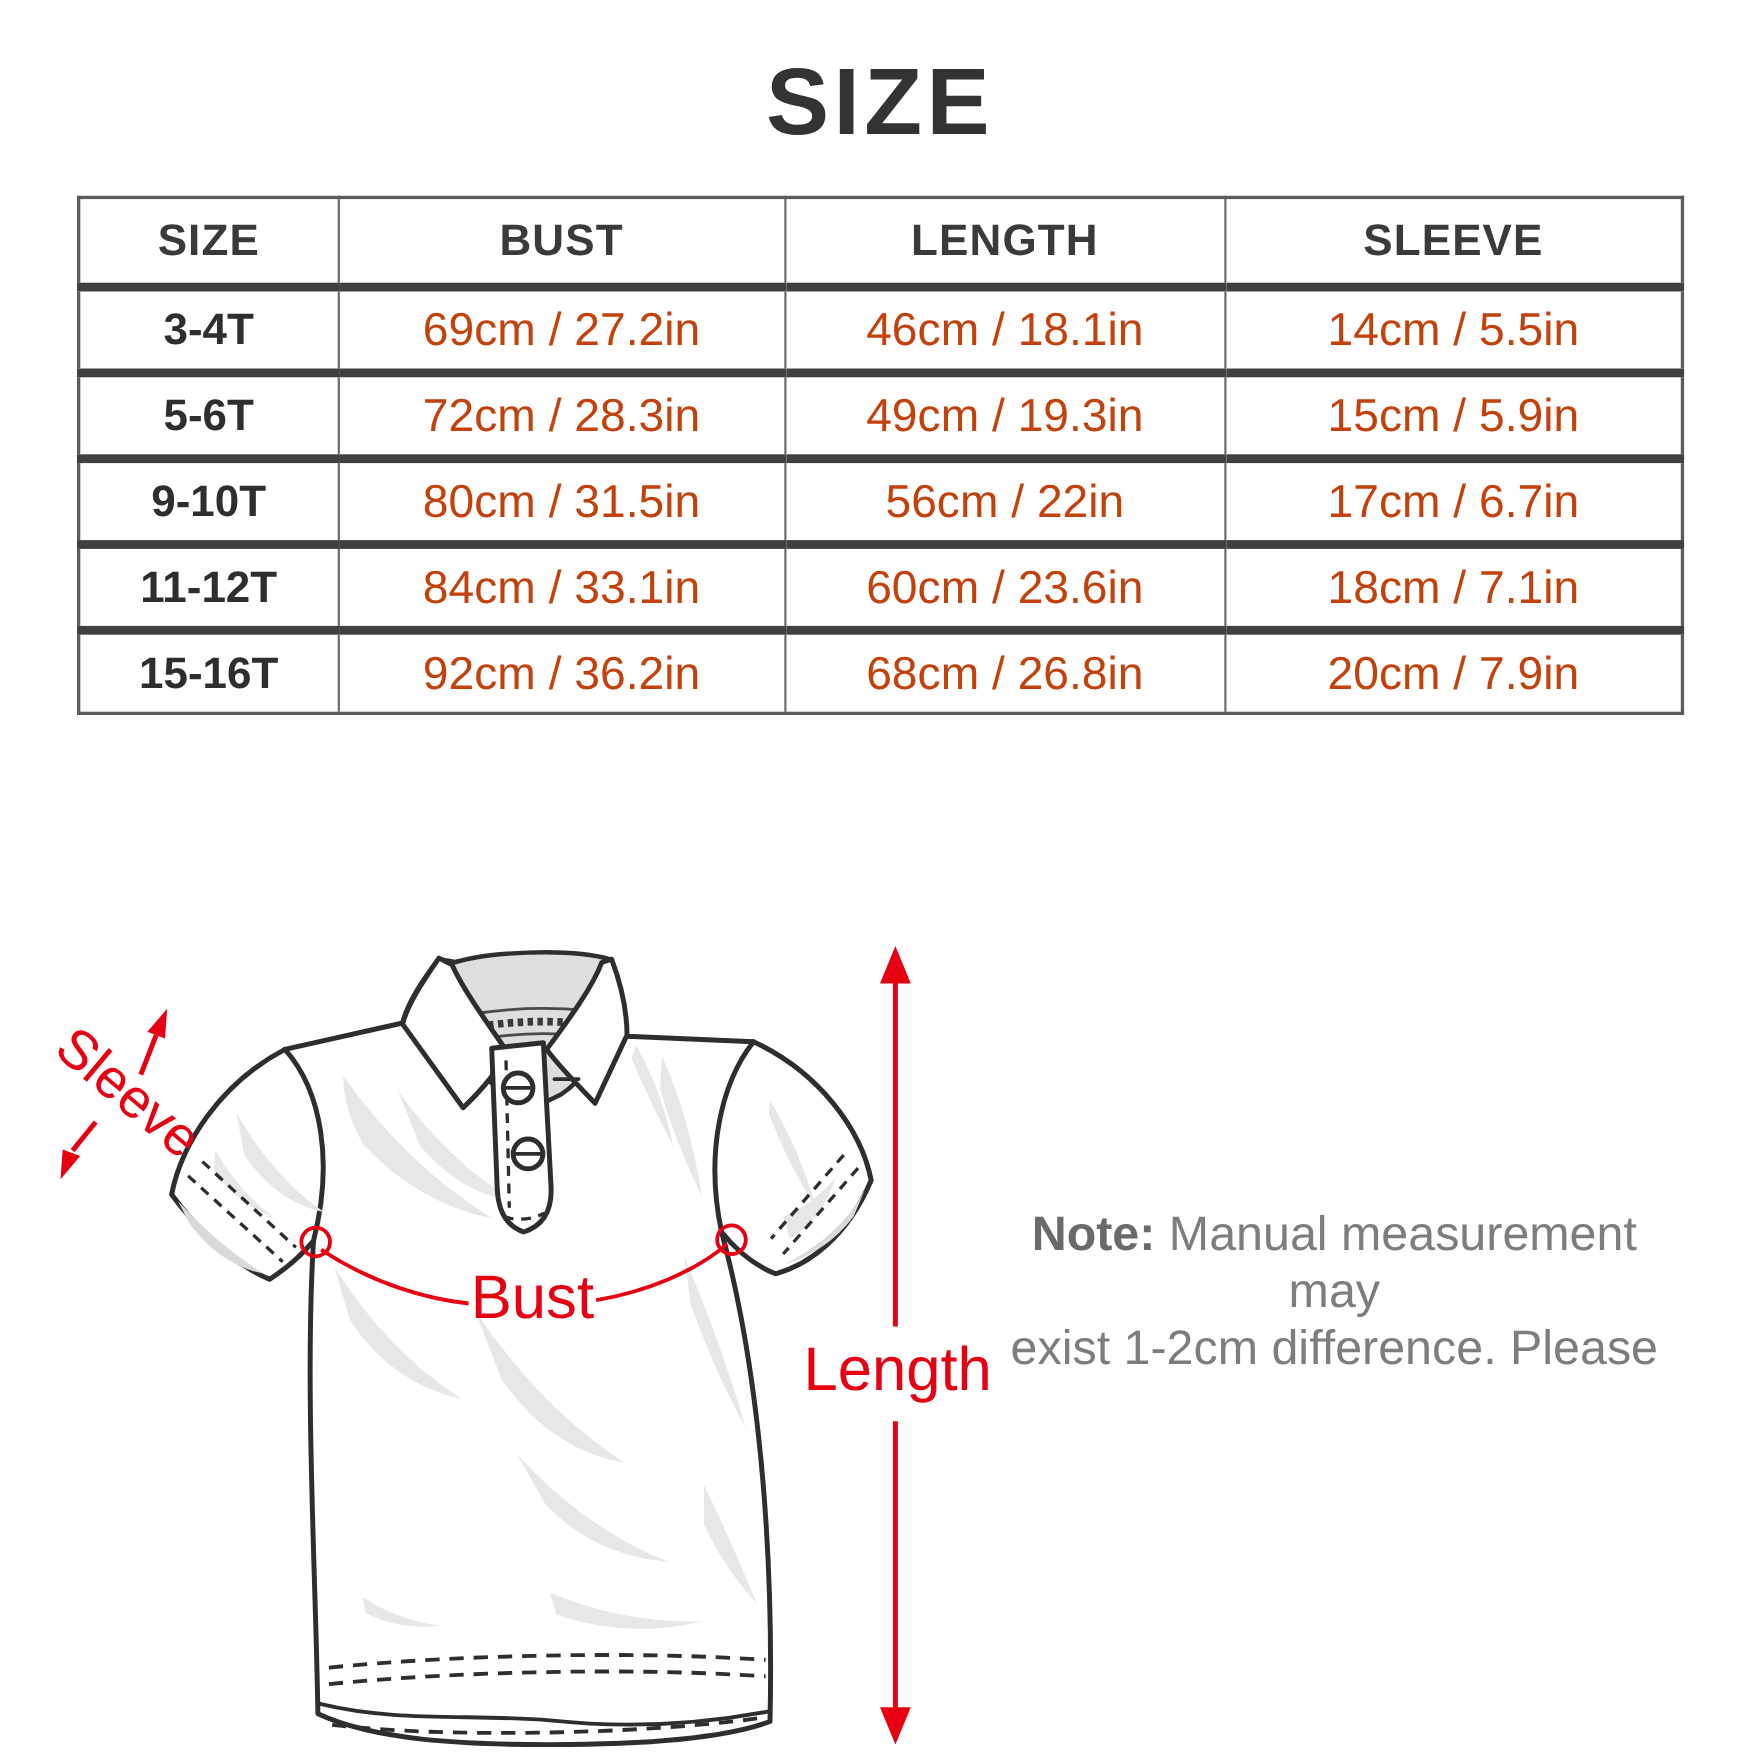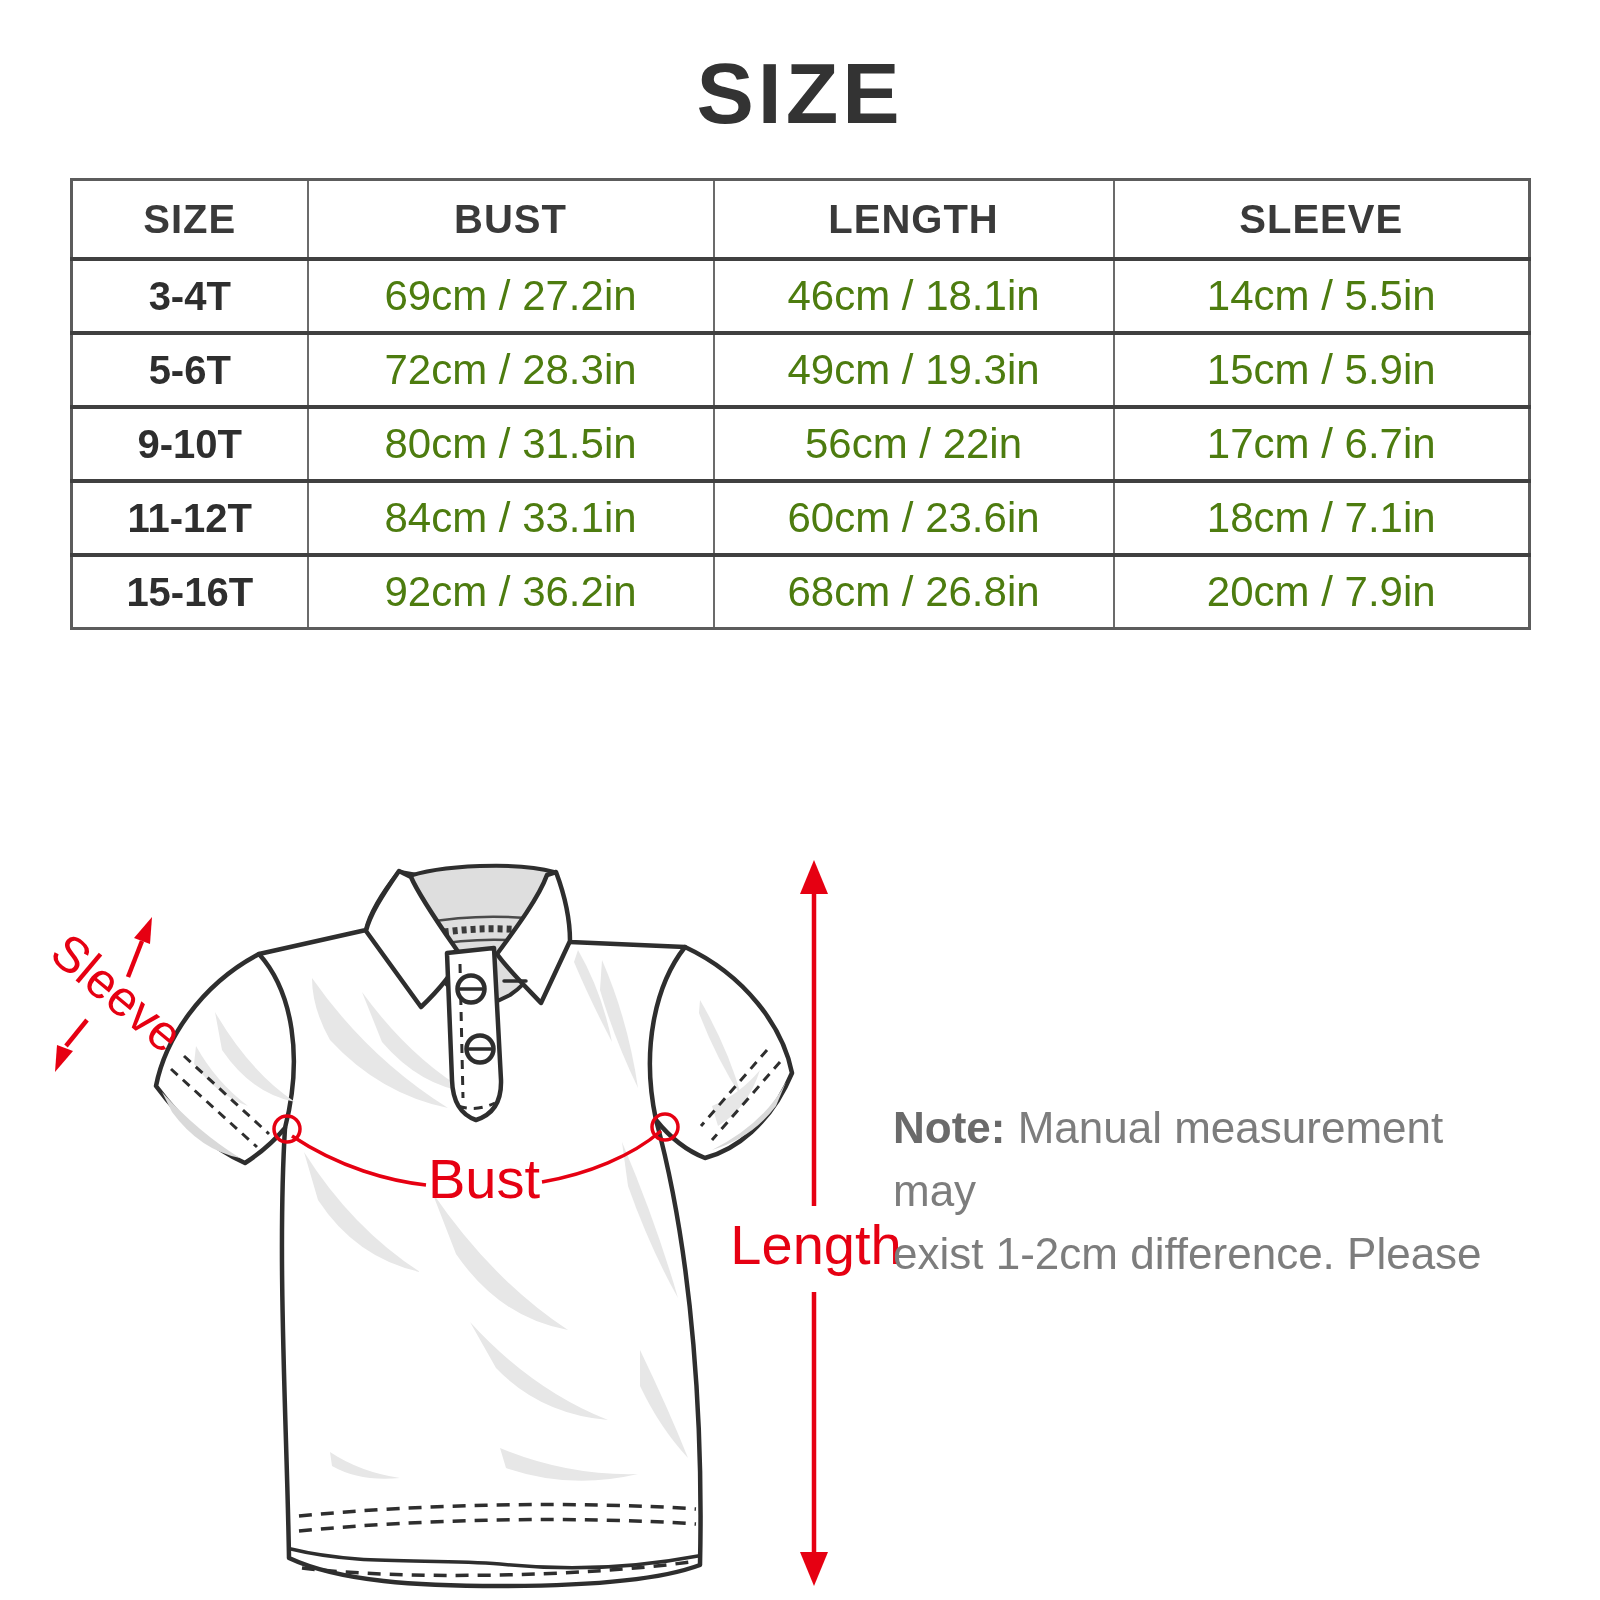--- a/index.html
+++ b/index.html
@@ -6,24 +6,24 @@
   html,body { margin:0; padding:0; width:1600px; height:1600px; background:#ffffff;
               font-family:"Liberation Sans", sans-serif; position:relative; overflow:hidden; }
 
   .title { position:absolute; top:44px; left:0; width:1600px; text-align:center;
            font-size:86px; font-weight:bold; color:#333333; letter-spacing:4px; }
 
   table.size-table { position:absolute; left:70px; top:178px; width:1458px;
                      border-collapse:collapse; table-layout:fixed;
                      border:3px solid #5c5c5c; background:#ffffff; }
   .size-table th, .size-table td { text-align:center; vertical-align:middle;
-                     border-left:2px solid #6b6b6b; border-top:4px solid #404040; padding:0; }
+                     border-left:2px solid #6b6b6b; border-top:8px solid #404040; padding:0; }
   .size-table th { height:76px; font-size:40px; font-weight:bold; color:#3a3a3a;
                    border-top:none; letter-spacing:1px; }
-  .size-table td { height:70px; font-size:42px; color:#4d7c0f; }
+  .size-table td { height:70px; font-size:42px; color:#c2410c; }
   .size-table td.size-col { font-weight:bold; color:#2e2e2e; font-size:40px; }
   .size-table th:first-child, .size-table td:first-child { border-left:none; }
 
   svg.diagram { position:absolute; left:0; top:0; }
   svg text { font-family:"Liberation Sans", sans-serif; }
 
   .ol   { fill:#ffffff; stroke:#2e2e2e; stroke-width:4.5; stroke-linejoin:round; stroke-linecap:round; }
   .ln   { fill:none; stroke:#2e2e2e; stroke-width:3.5; stroke-linecap:round; }
   .thin { fill:none; stroke:#4a4a4a; stroke-width:2.5; stroke-linecap:round; }
   .dash  { fill:none; stroke:#2e2e2e; stroke-width:3.5; stroke-dasharray:13 9; }
@@ -31,21 +31,21 @@
   .zig   { fill:none; stroke:#3a3a3a; stroke-width:7;   stroke-dasharray:5 4; }
   .shade  { fill:#e7e7e7; stroke:none; }
   .shadeD { fill:#d9d9d9; stroke:none; }
   .neck   { fill:#dedede; stroke:#2e2e2e; stroke-width:4; stroke-linejoin:round; }
   .redline { fill:none; stroke:var(--accent); stroke-width:4.5; stroke-linecap:butt; }
   .redloop { fill:none; stroke:var(--accent); stroke-width:3.5; }
   .redhead { fill:var(--accent); stroke:none; }
   .red-label { fill:var(--accent); }
 
   .note { position:absolute; left:893px; top:1096px; width:640px;
-          font-size:44px; color:#7d7d7d; line-height:63px; }
+          font-size:44px; color:#7d7d7d; line-height:52px;text-align:center; }
   .note .note-label { font-weight:bold; color:#6a6a6a; }
 </style>
 </head>
 <body>
 
 <div class="title">SIZE</div>
 
 <table class="size-table">
   <colgroup>
       <col style="width:236px">

